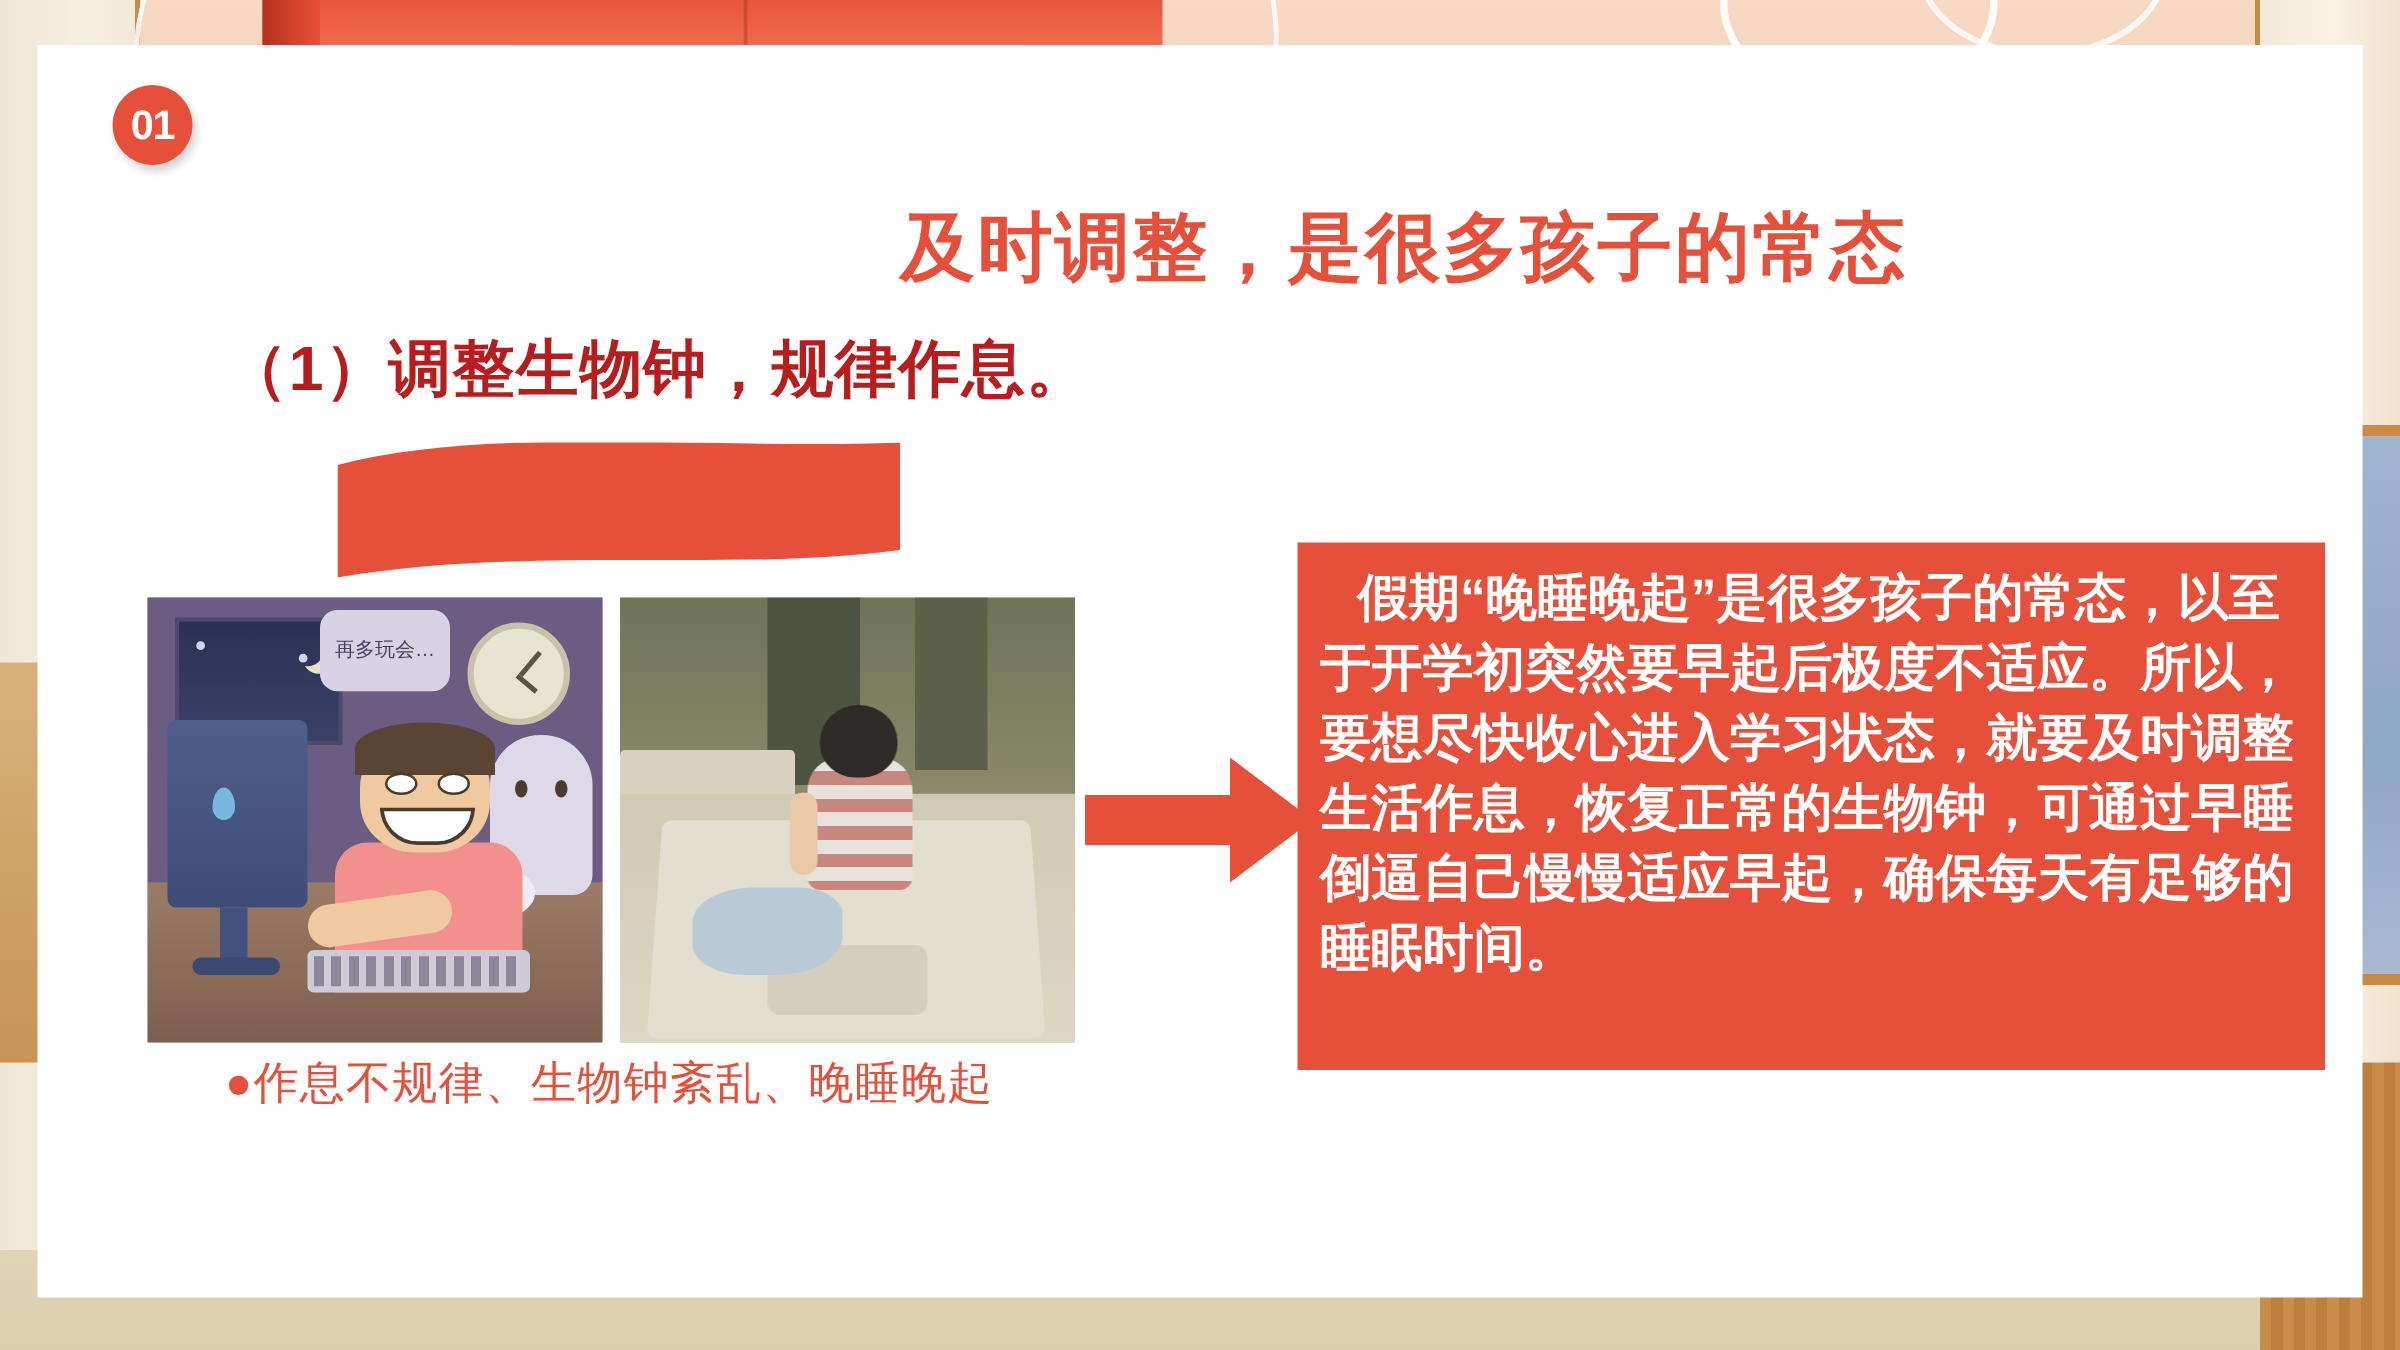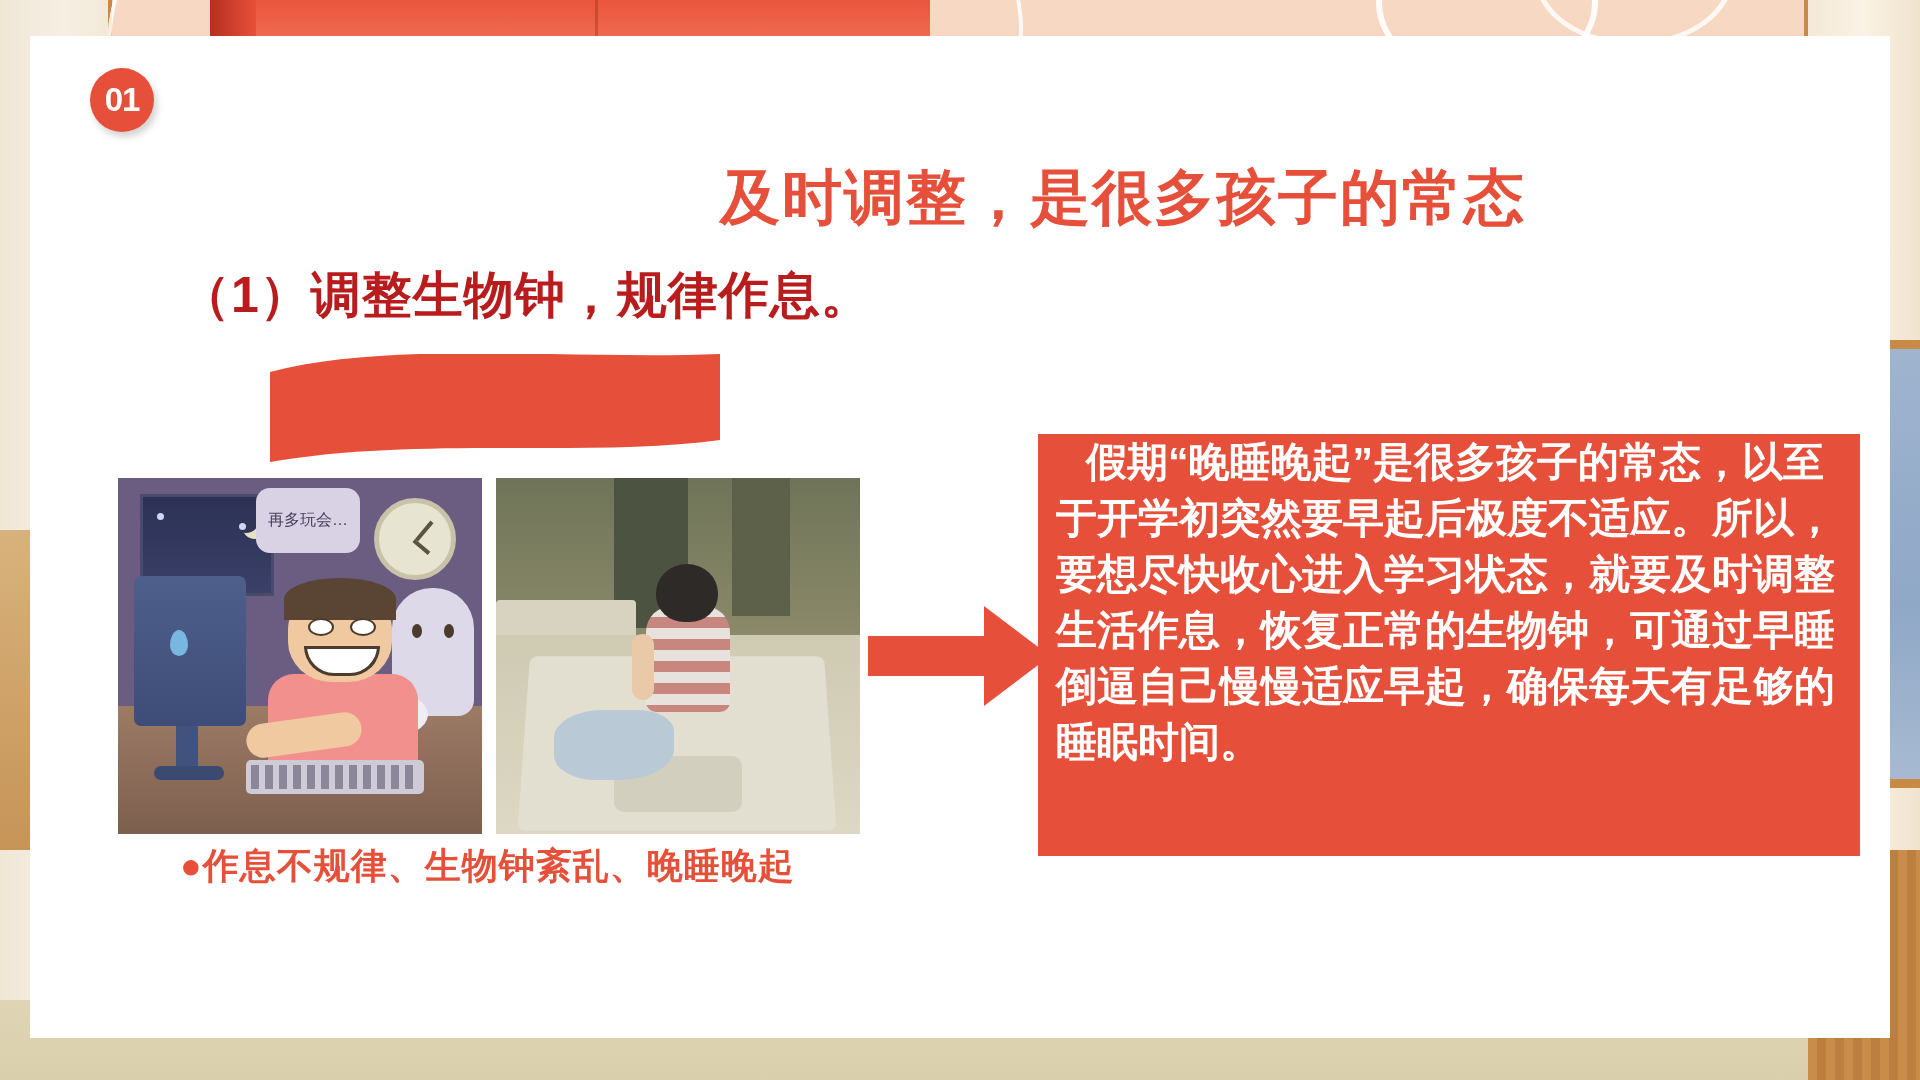--- a/index.html
+++ b/index.html
@@ -223,21 +223,21 @@
   .an-girl-head { position:absolute; left:160px; top:86px; width:62px; height:58px; background:#2e2a28; border-radius:50% 50% 46% 46%; }
   .an-girl-arm { position:absolute; left:136px; top:156px; width:22px; height:66px; background:#e9c9a8; border-radius:11px; }
   .an-cloth { position:absolute; left:58px; bottom:54px; width:120px; height:70px; background:#b9c9d6; border-radius:40% 30% 45% 35%; }
 
   .caption {
     position: absolute;
     left: 150px;
     top: 806px;
     color: #e6503a;
     font-size: 36px;
-    font-weight: bold;
+    font-weight: normal;
     letter-spacing: 1px;
     white-space: nowrap;
   }
 
   
   .arrow {
     position: absolute;
     left: 838px;
     top: 570px;
     width: 182px;
@@ -246,21 +246,21 @@
   .arrow svg { display:block; width:100%; height:100%; }
 
   
   .redbox {
     position: absolute;
     left: 1008px;
     top: 398px;
     width: 822px;
     height: 422px;
     background: #e6503a;
-    padding: 0 22px 10px 18px;
+    padding: 16px 22px 10px 18px;
     box-sizing: border-box;
   }
   .redbox p {
     margin: 0;
     color: #ffffff;
     font-size: 41px;
     font-weight: bold;
     line-height: 56px;
     letter-spacing: 0px;
     text-indent: 30px;

